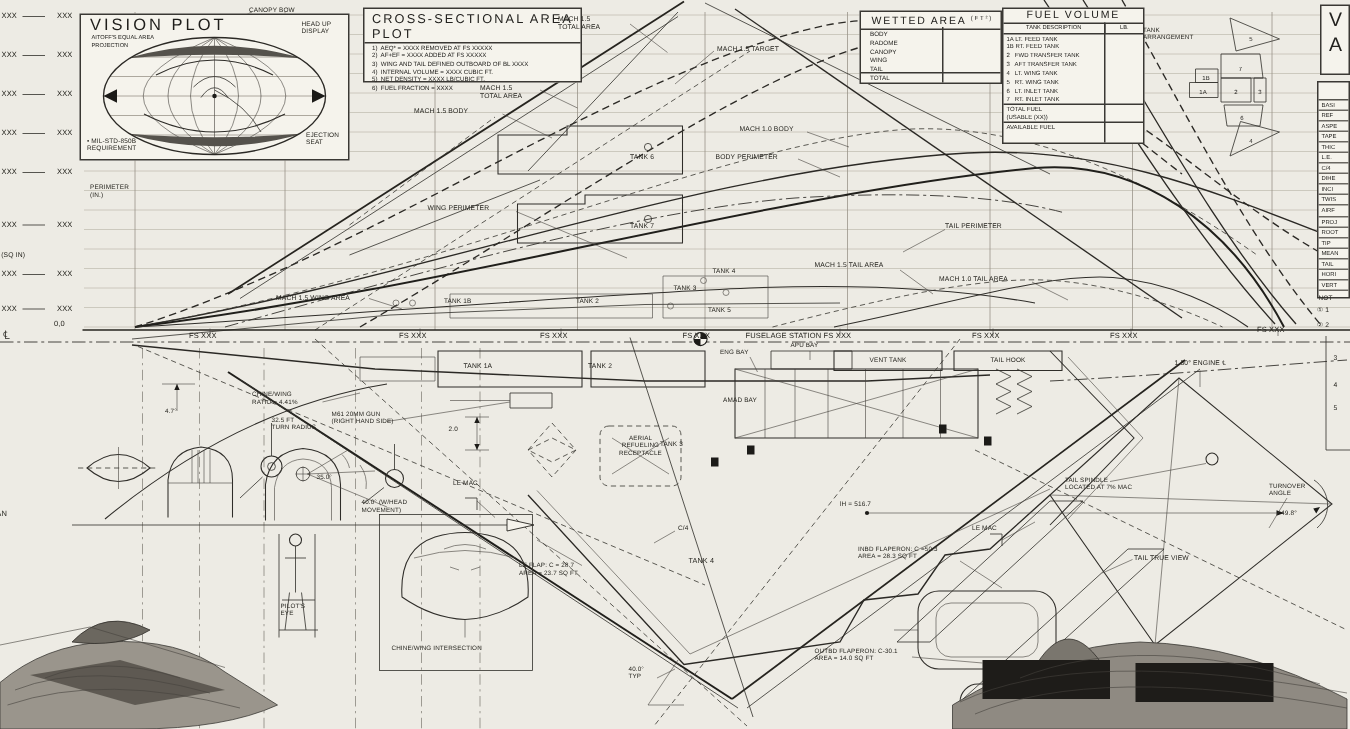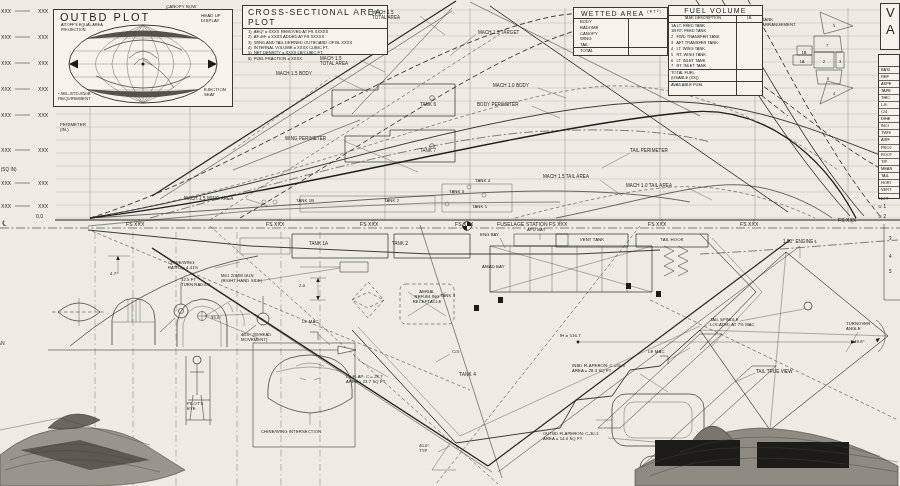--- a/index.html
+++ b/index.html
@@ -255,21 +255,21 @@
         <path class="s04" d="M89,15 Q-6,54 89,93 M89,15 Q27,54 89,93 M89,15 Q57,54 89,93 M89,15 Q121,54 89,93 M89,15 Q151,54 89,93 M89,15 Q184,54 89,93 M89,15 V93"></path>
         <path d="M30,29 Q89,12 148,29 Q89,24 30,29 Z" fill="#55524c"></path>
         <path d="M30,79 Q89,96 148,79 Q89,84 30,79 Z" fill="#55524c"></path>
         <path class="s06" d="M50,40 Q89,20 128,40 M42,66 Q89,90 136,66"></path>
         <path class="s05" d="M75,48 Q89,34 103,48 M80,55 Q89,42 98,55 M89,50 Q110,60 120,78"></path>
       </g>
       <ellipse cx="89" cy="54" rx="74" ry="39" class="s08"></ellipse>
       <path class="ink" d="M15,54 l9,-4.5 v9 Z M163,54 l-9,-4.5 v9 Z"></path>
       <circle class="ink" cx="89" cy="54" r="1.5"></circle>
     </svg>
-    <div class="vtitle">OUTBD PLOT</div>
+    <div class="vtitle">VISION PLOT</div>
     <div class="vsub" style="white-space:pre-line;">AITOFF'S EQUAL AREA
 PROJECTION</div>
   </div>
 
   <div class="panel" style="left:242px;top:5px;width:146px;height:50px;">
     <div class="ctitle">CROSS-SECTIONAL AREA PLOT</div>
     <div>
         <div class="note-line">1)  AEQ* = XXXX REMOVED AT FS XXXXX</div>
         <div class="note-line">2)  AF+EF = XXXX ADDED AT FS XXXXX</div>
         <div class="note-line">3)  WING AND TAIL DEFINED OUTBOARD OF BL XXXX</div>

